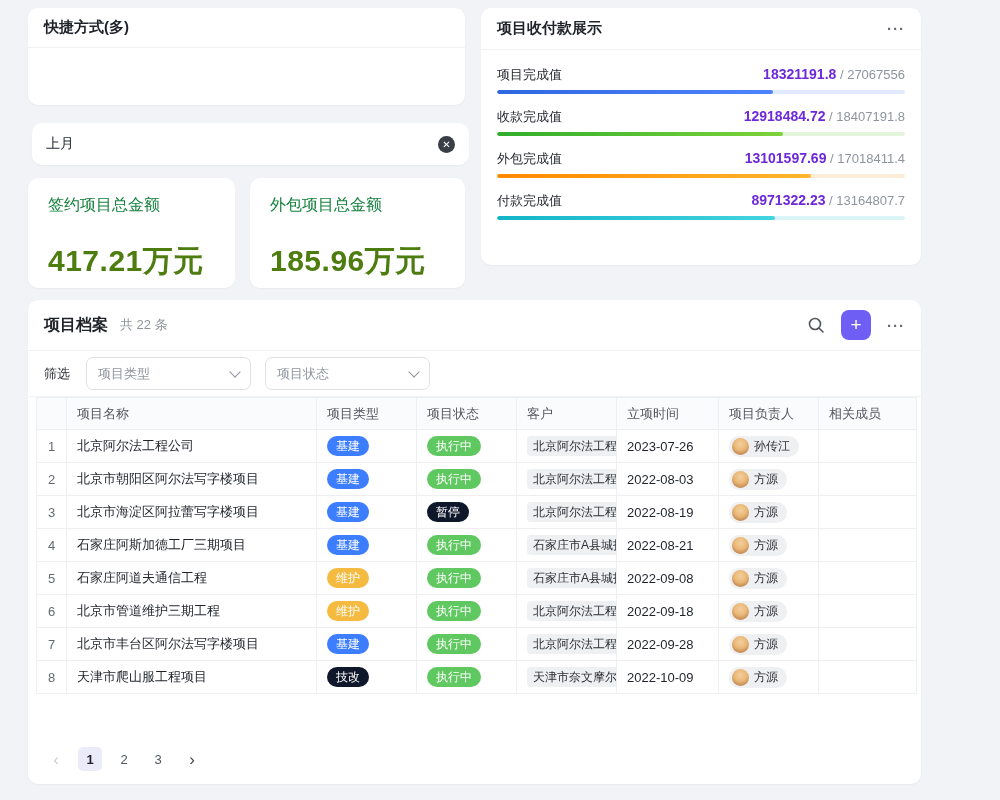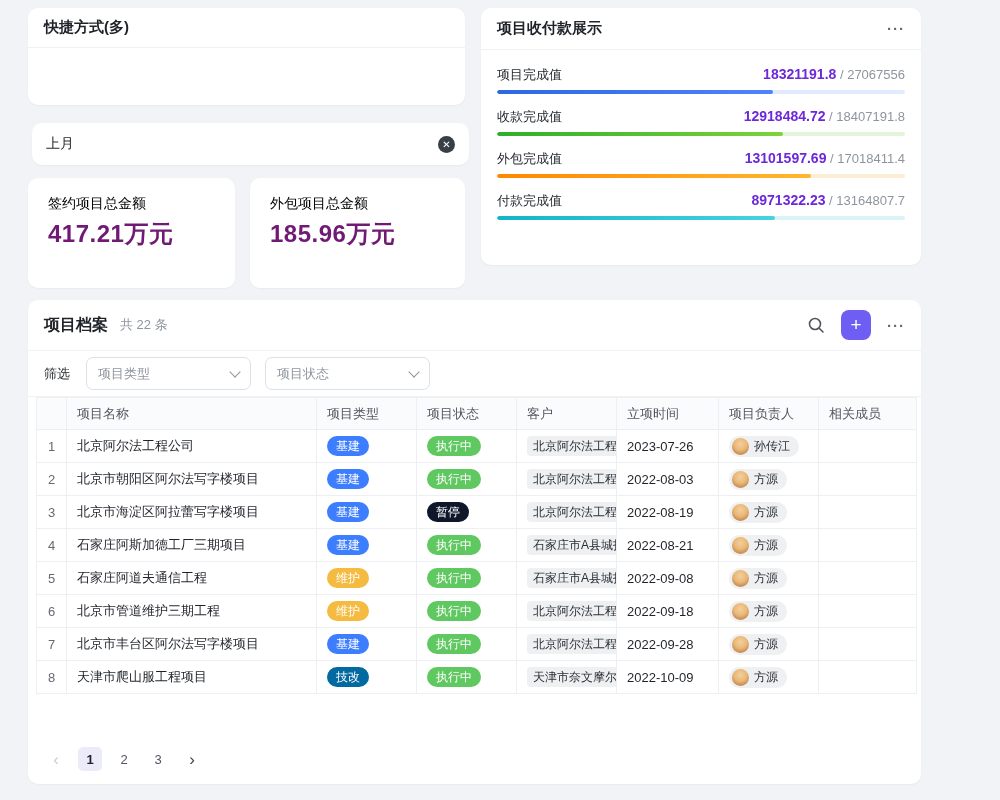--- a/index.html
+++ b/index.html
@@ -13,22 +13,22 @@
 
   
   #month-pill{left:32px;top:123px;width:437px;height:42px;display:flex;align-items:center;justify-content:space-between;padding:0 14px;box-sizing:border-box;cursor:pointer}
   #month-pill .pill-text{font-size:14px}
   .clear-btn{width:17px;height:17px;border-radius:50%;background:#3a3f47;color:#fff;font-size:10px;line-height:17px;text-align:center;cursor:pointer}
 
   
   .stat-card{top:178px;height:110px;padding:17px 20px;box-sizing:border-box}
   #stat-card-0{left:28px;width:207px}
   #stat-card-1{left:250px;width:215px}
-  .stat-label{font-size:14px;color:#000000}
-  .stat-value{margin-top:5px;font-size:24px;font-weight:bold;letter-spacing:.5px;color:#701a75}
+  .stat-label{font-size:16px;color:#15803d}
+  .stat-value{margin-top:25px;font-size:30px;font-weight:bold;letter-spacing:.5px;color:#4d7c0f}
 
   
   #payments-card{left:481px;top:8px;width:440px;height:257px}
   #payments-card .card-title-row{justify-content:space-between;height:41px}
   .menu-dots{color:#646a73;font-size:15px;font-weight:bold;letter-spacing:1px;cursor:pointer}
   #metrics-list{padding:15px 16px 0}
   .metric{margin-bottom:13px}
   .metric-top{display:flex;justify-content:space-between;align-items:baseline}
   .m-label{font-size:13px;color:#1f2329}
   .m-cur{font-size:14px;font-weight:bold;color:#6d28d9}
@@ -256,21 +256,21 @@
             <td><span class="badge" style="background:#3d7dff">基建</span></td>
             <td><span class="badge" style="background:#60c860">执行中</span></td>
             <td><span class="chip">北京阿尔法工程公司</span></td>
             <td>2022-09-28</td>
             <td><span class="person"><span class="avatar"></span>方源</span></td>
             <td></td>
           </tr>
           <tr>
             <td class="idx">8</td>
             <td>天津市爬山服工程项目</td>
-            <td><span class="badge" style="background:#0369a1">技改</span></td>
+            <td><span class="badge" style="background:#0f172a">技改</span></td>
             <td><span class="badge" style="background:#60c860">执行中</span></td>
             <td><span class="chip">天津市奈文摩尔</span></td>
             <td>2022-10-09</td>
             <td><span class="person"><span class="avatar"></span>方源</span></td>
             <td></td>
           </tr>
         </tbody>
     </table>
   </div>
   <div class="pagination" id="pagination">

